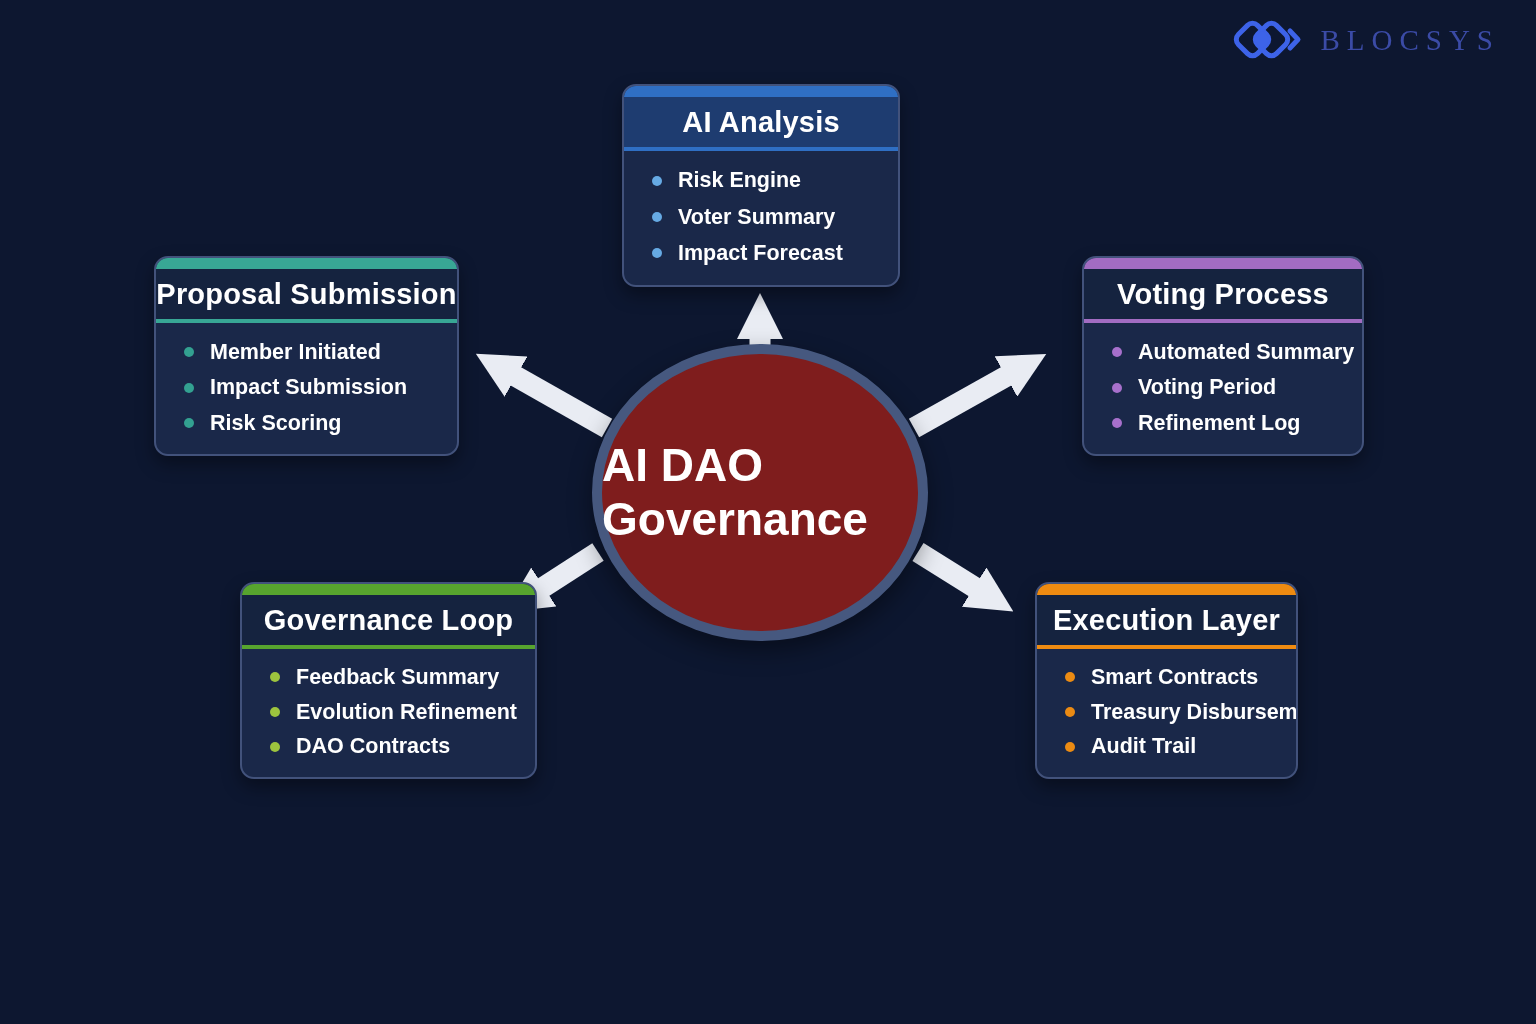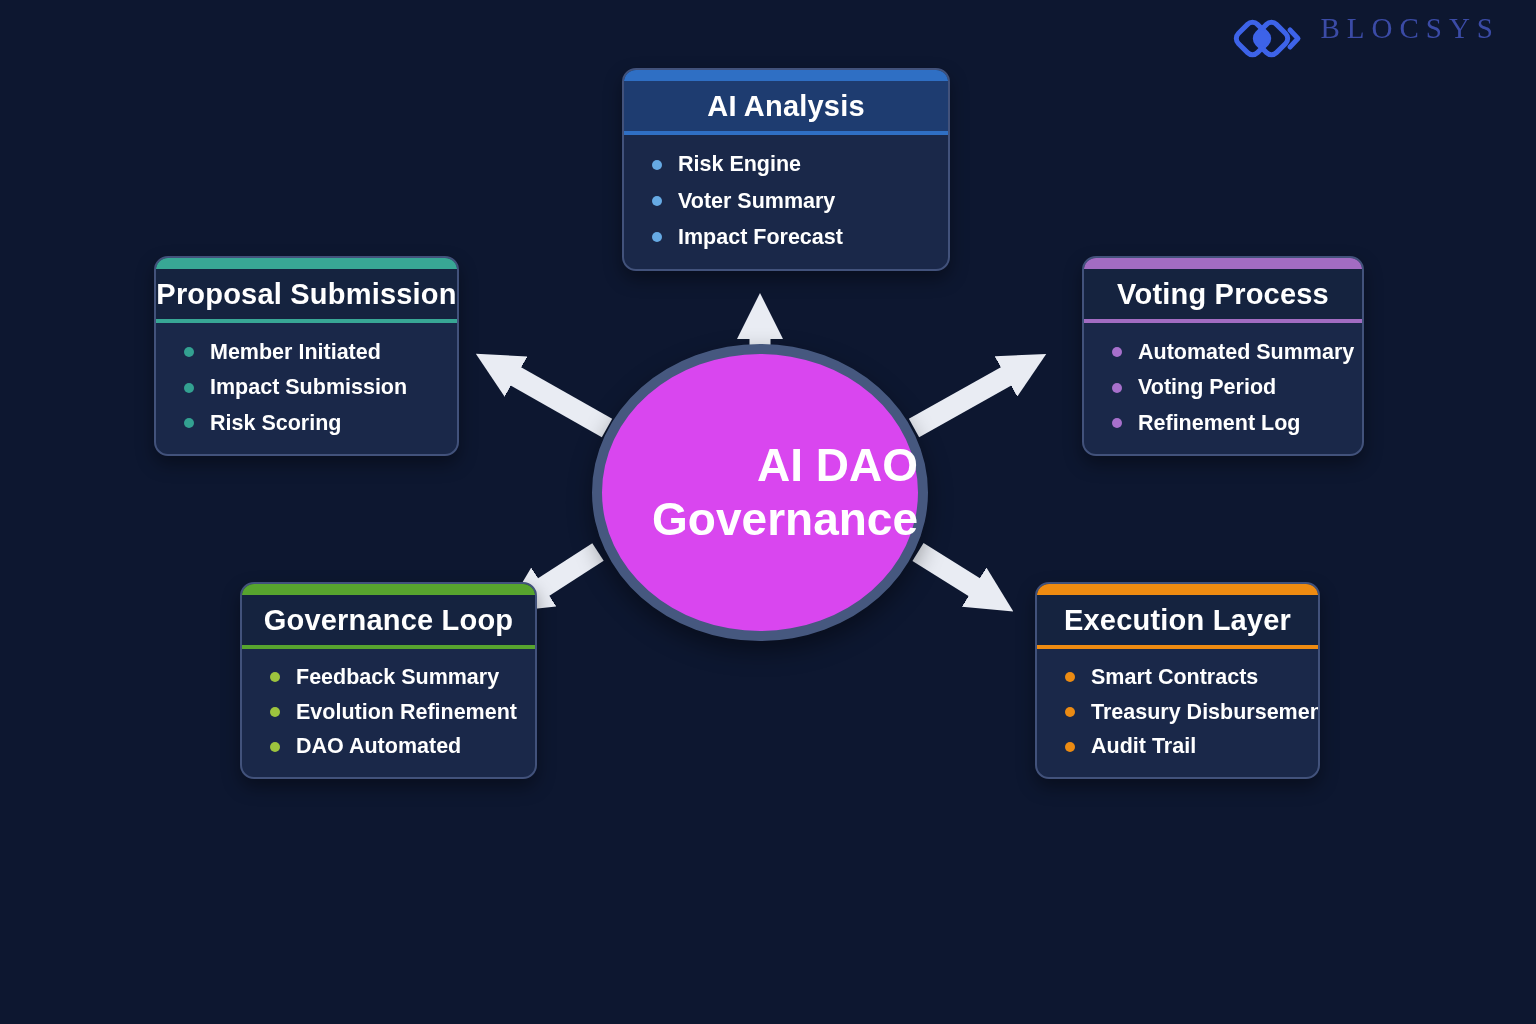--- a/index.html
+++ b/index.html
@@ -37,36 +37,36 @@
     flex:1;display:flex;flex-direction:column;justify-content:space-evenly;
     padding:6px 10px 8px 28px;
   }
   .item{display:flex;align-items:center;gap:16px;}
   .dot{width:10px;height:10px;border-radius:50%;background:var(--bullet);flex:none;}
   .item-label{color:#ffffff;font-weight:bold;font-size:21.5px;white-space:nowrap;}
 
   
   .hub{
     position:absolute;left:592px;top:344px;width:336px;height:297px;
-    background:#d946ef;
+    background:#7f1d1d;
     border:10px solid #46587f;
     border-radius:50%;
     box-sizing:border-box;
-    display:flex;flex-direction:column;align-items:flex-end;justify-content:center;
+    display:flex;flex-direction:column;align-items:flex-start;justify-content:center;
     box-shadow:0 10px 24px rgba(0,0,0,.4);
   }
   .hub-line{color:#ffffff;font-weight:bold;font-size:46px;line-height:1.17;}
 
   
   svg.arrows{position:absolute;inset:0;pointer-events:none;}
 
   
   .logo{
     position:absolute;right:36px;top:12px;height:56px;
-    display:flex;gap:16px;
+    display:flex;align-items:center;gap:16px;
   }
   .logo-text{
     font-family:"Liberation Serif","DejaVu Serif",serif;
     font-size:29px;font-weight:normal;
     letter-spacing:7px;
     color:#3b4ba6;
     white-space:nowrap;
   }
 </style>
 </head>
@@ -85,21 +85,21 @@
     <line x1="914" y1="428" x2="1014" y2="372" stroke="var(--arrow)" stroke-width="21" marker-end="url(#ah)"></line>
     <line x1="598" y1="552" x2="536" y2="592" stroke="var(--arrow)" stroke-width="21" marker-end="url(#ah)"></line>
     <line x1="918" y1="552" x2="982" y2="592" stroke="var(--arrow)" stroke-width="21" marker-end="url(#ah)"></line>
   </svg>
 
   <div class="hub">
     <div class="hub-line">AI DAO</div>
     <div class="hub-line">Governance</div>
   </div>
 
-  <div class="card" style="left: 622px; top: 68px; width: 328px; height: 203px; --accent: #2f6fc4; --bullet: #66aae4; --header-bg: #1e3c70;">
+  <div class="card" style="left: 622px; top: 84px; width: 278px; height: 203px; --accent: #2f6fc4; --bullet: #66aae4; --header-bg: #1e3c70;">
     <div class="strip"></div>
     <div class="header">
       <span class="title">AI Analysis</span>
     </div>
     <div class="divider"></div>
     <div class="body">
       <div class="item">
         <span class="dot"></span>
         <span class="item-label">Risk Engine</span>
       </div>
@@ -168,26 +168,26 @@
       <div class="item">
         <span class="dot"></span>
         <span class="item-label">Feedback Summary</span>
       </div>
       <div class="item">
         <span class="dot"></span>
         <span class="item-label">Evolution Refinement</span>
       </div>
       <div class="item">
         <span class="dot"></span>
-        <span class="item-label">DAO Automated</span>
-      </div>
-    </div>
-  </div>
-
-  <div class="card" style="left: 1035px; top: 582px; width: 285px; height: 197px; --accent: #ef8b11; --bullet: #ec8b13; --header-bg: #15233f;">
+        <span class="item-label">DAO Contracts</span>
+      </div>
+    </div>
+  </div>
+
+  <div class="card" style="left: 1035px; top: 582px; width: 263px; height: 197px; --accent: #ef8b11; --bullet: #ec8b13; --header-bg: #15233f;">
     <div class="strip"></div>
     <div class="header">
       <span class="title">Execution Layer</span>
     </div>
     <div class="divider"></div>
     <div class="body">
       <div class="item">
         <span class="dot"></span>
         <span class="item-label">Smart Contracts</span>
       </div>

